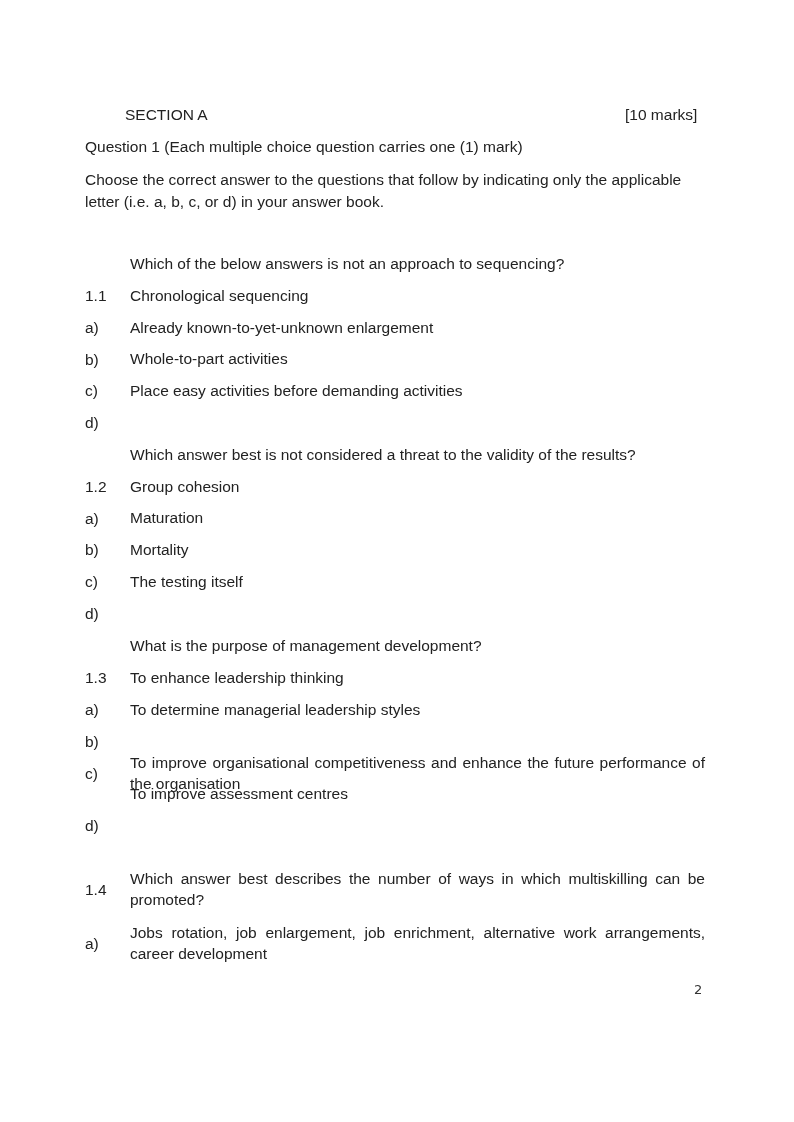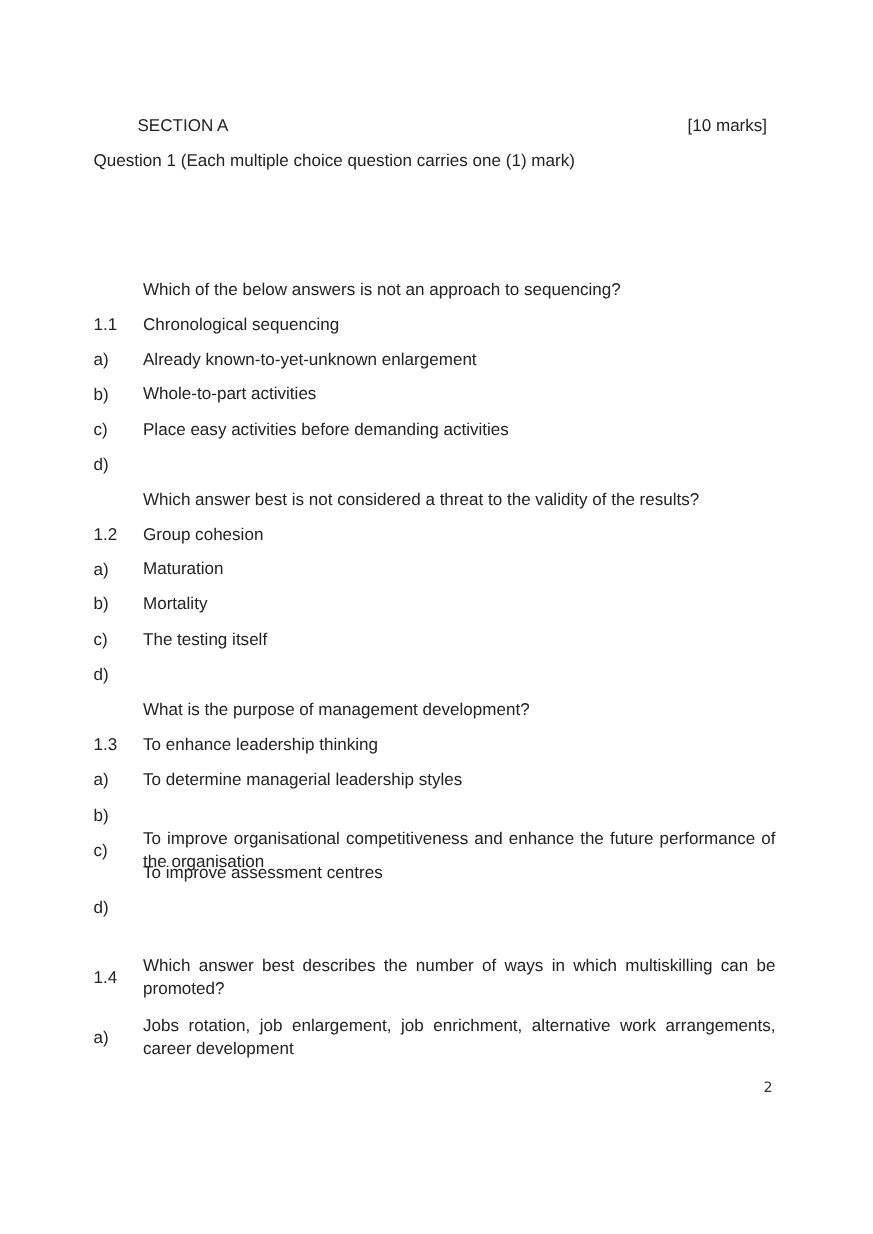--- a/index.html
+++ b/index.html
@@ -17,20 +17,22 @@
 <body>
 
 <div>
 
   <div class="abs" style="left:85px; top:106px;margin-left:40px;">SECTION A</div>
   <div class="abs" style="left:625px; top:106px;">[10 marks]</div>
 
   <div class="abs" style="left:85px; top:138px;">Question 1 (Each multiple choice question carries one (1) mark)</div>
 
   <div class="wrap" style="top:169px;">
+    <div>Choose the correct answer to the questions that follow by indicating only the applicable</div>
+    <div>letter (i.e. a, b, c, or d) in your answer book.</div>
   </div>
 
   <div>
     <div class="row" style="top:254px;">
       <span class="num">1.1</span>
       <span class="txt">Which of the below answers is not an approach to sequencing?</span>
     </div>
     <div class="row" style="top:286px;">
       <span class="num">a)</span>
       <span class="txt">Chronological sequencing</span>

